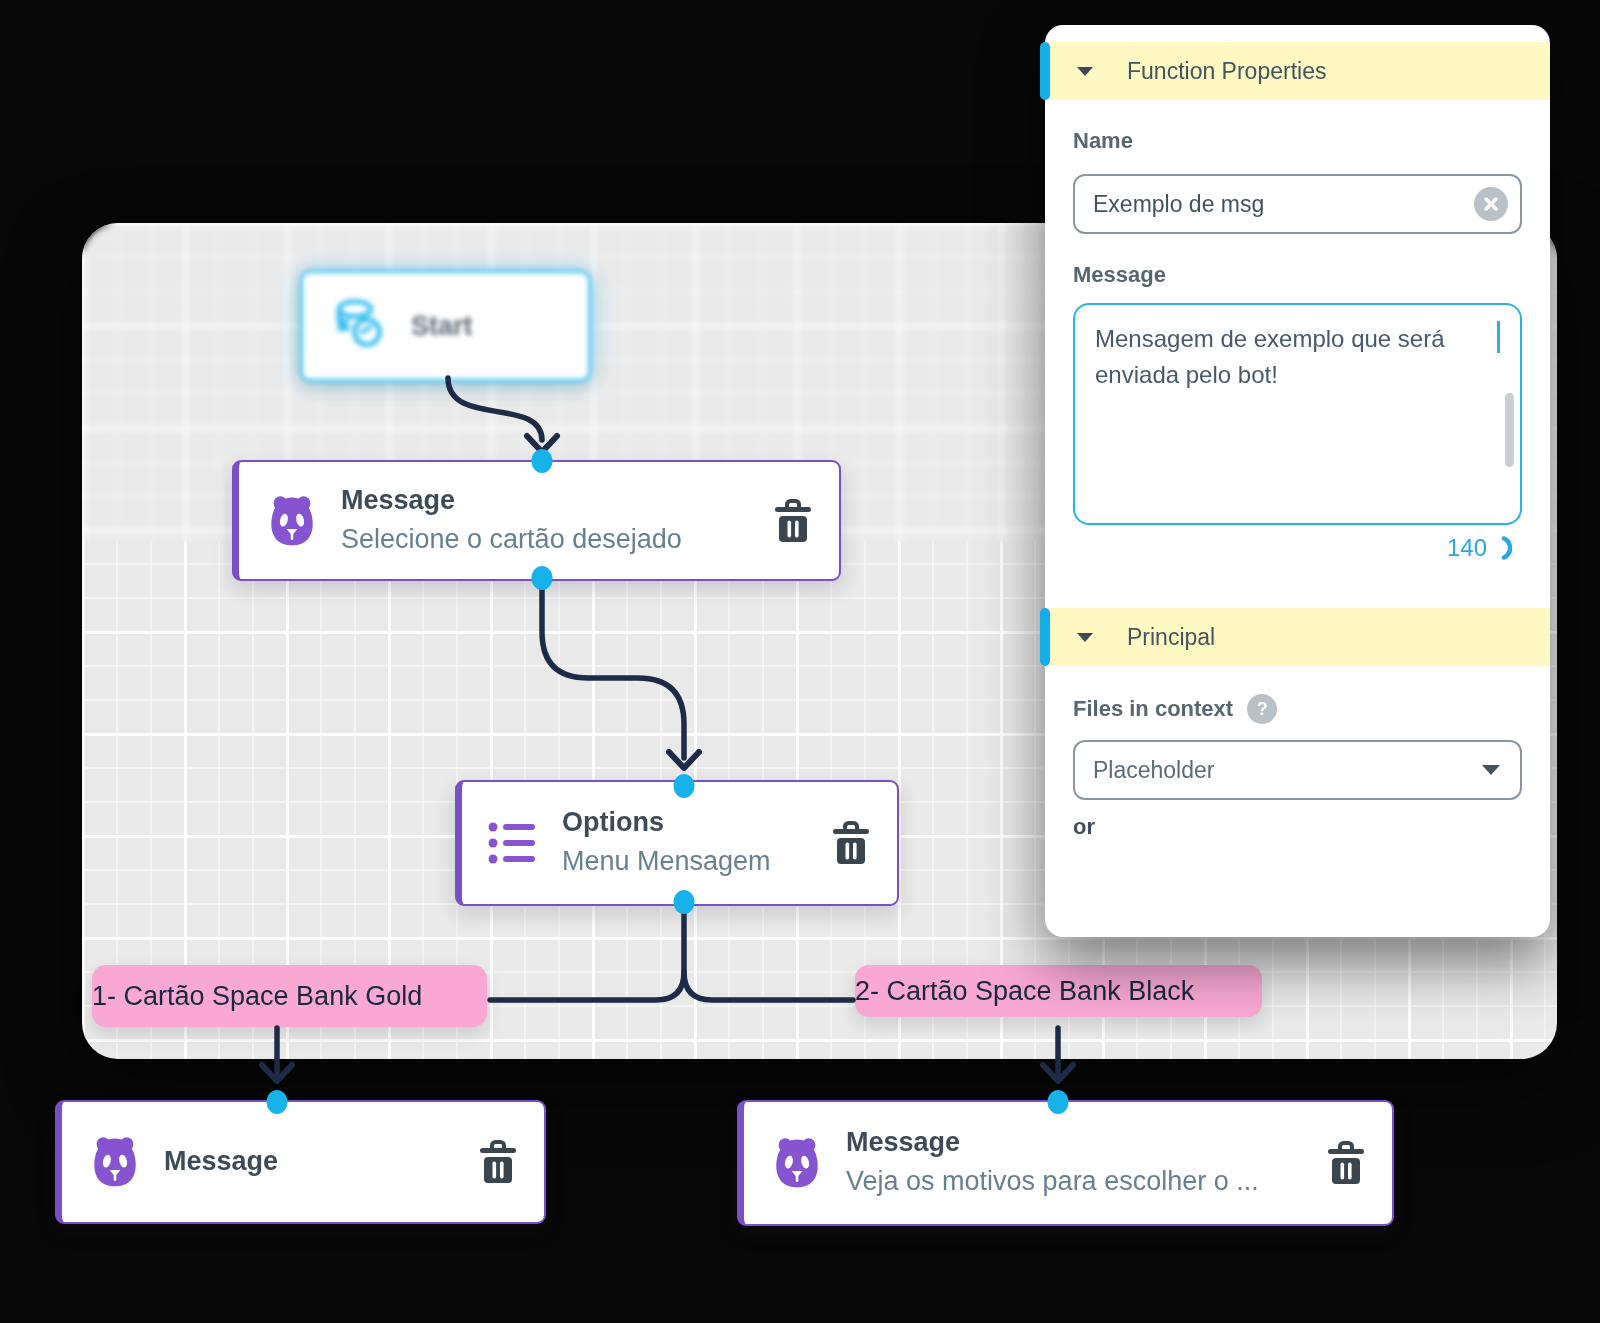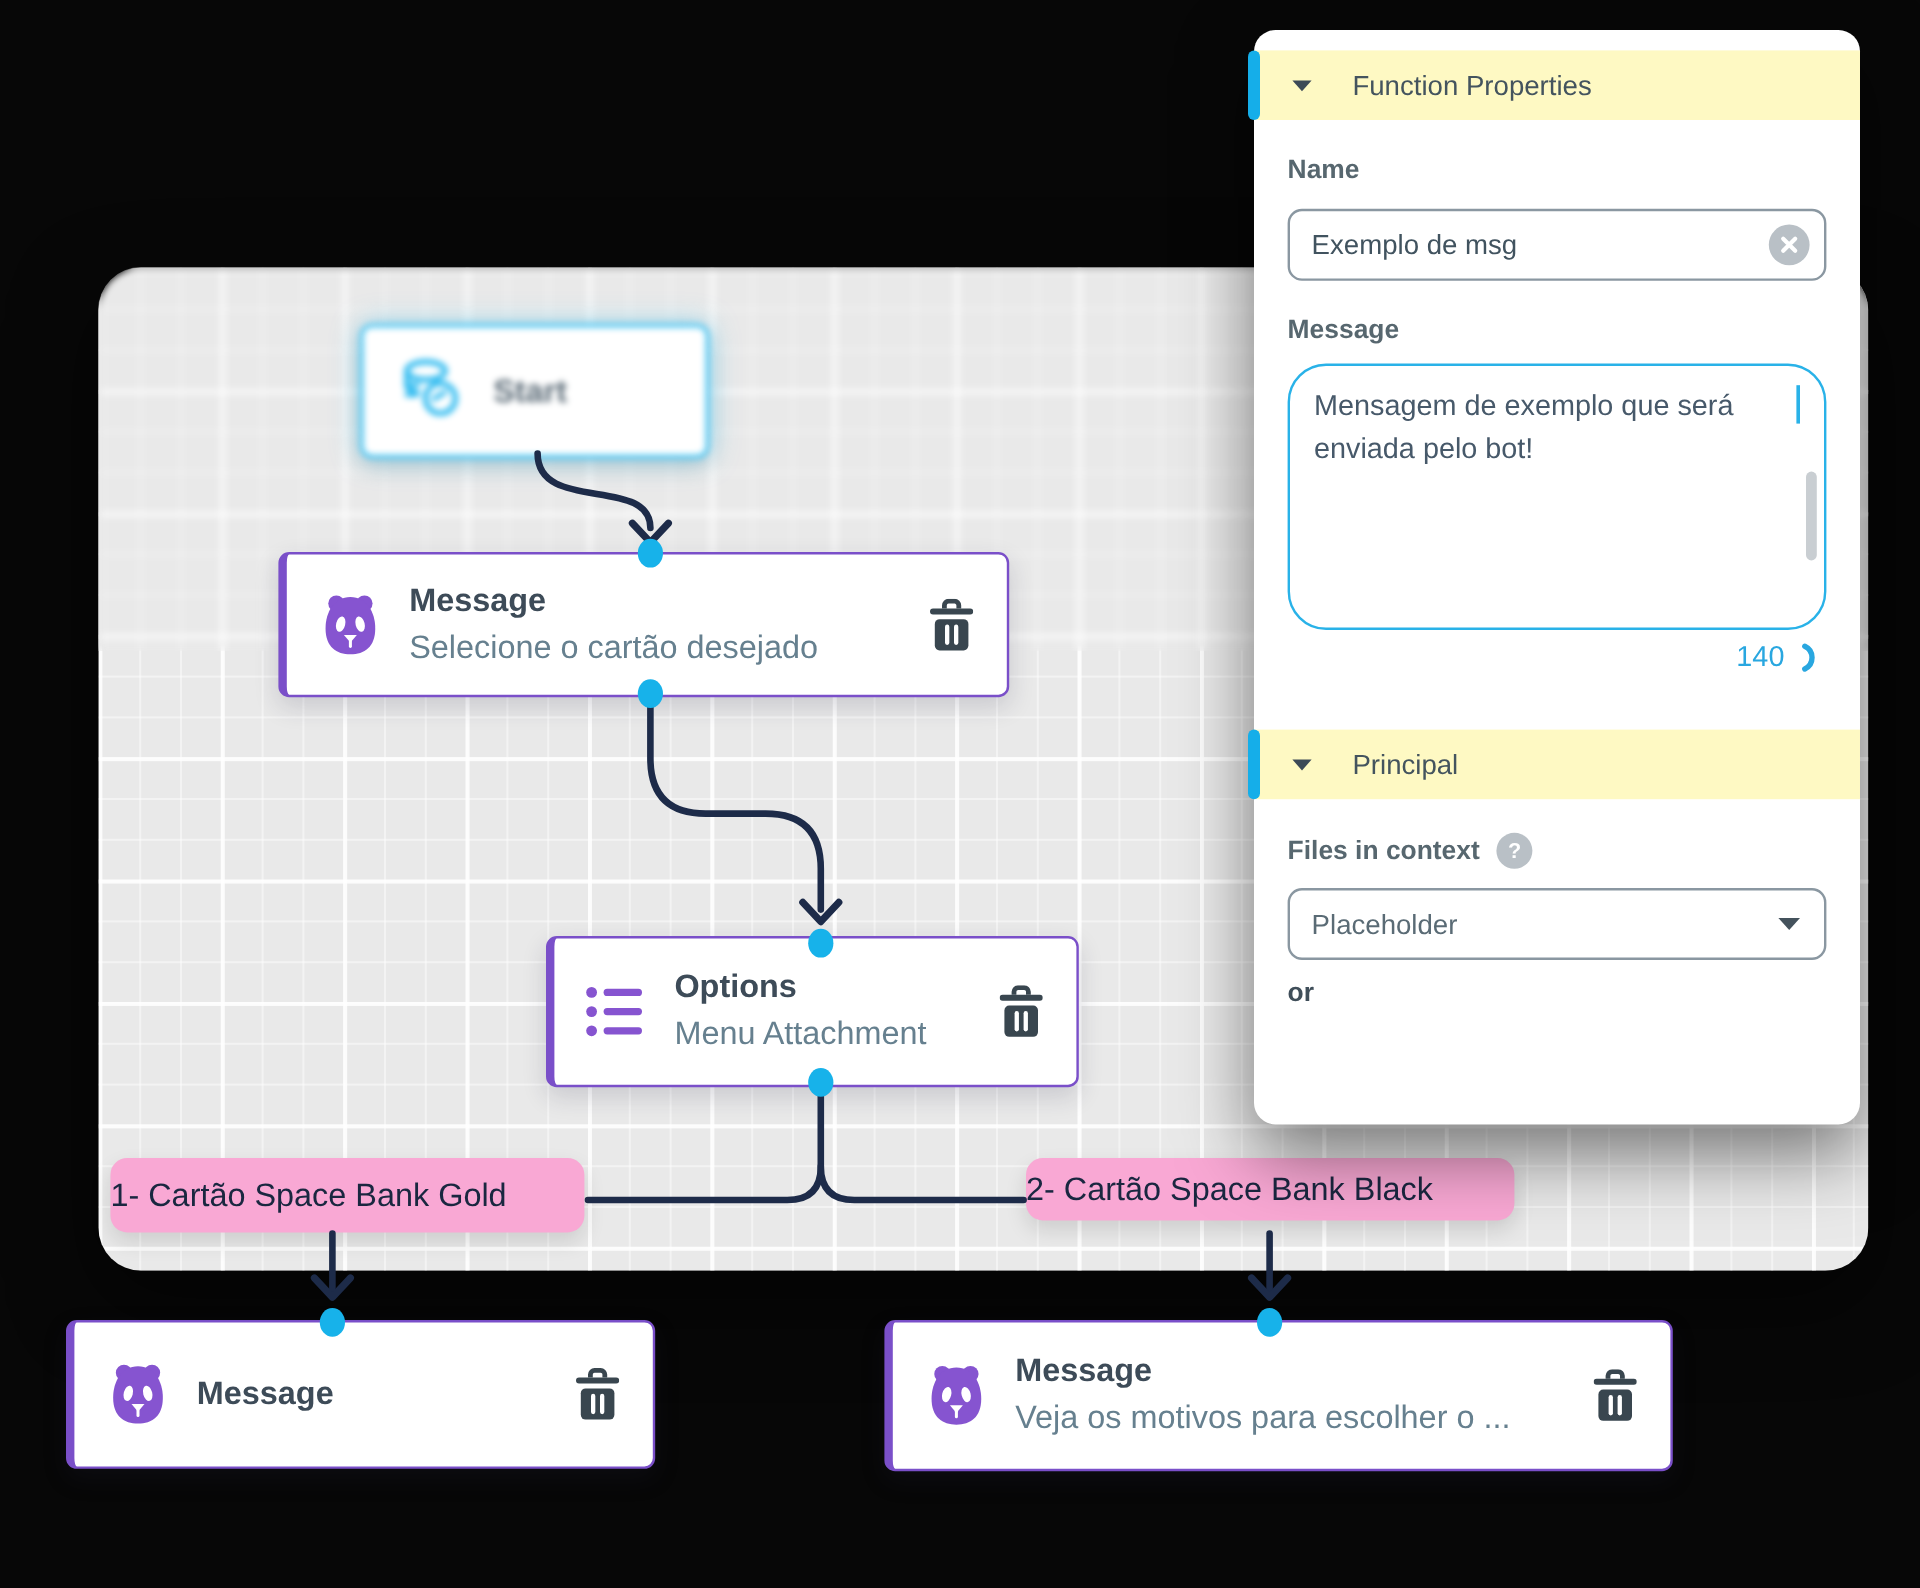--- a/index.html
+++ b/index.html
@@ -86,21 +86,21 @@
     border:none;outline:none;background:transparent;flex:1;
     font-family:"Liberation Sans",sans-serif;font-size:23px;color:#41535f;
     padding:0 54px 0 18px;height:100%;
   }
   .clear-btn{
     position:absolute;right:12px;top:50%;transform:translateY(-50%);
     width:34px;height:34px;border-radius:50%;background:#b9c0c6;border:none;
     display:flex;align-items:center;justify-content:center;cursor:pointer;padding:0;
   }
   .message-box{
-    margin-top:15px;height:222px;border:2px solid #29b2e8;border-radius:32px;
+    margin-top:15px;height:222px;border:2px solid #29b2e8;border-radius:16px;
     position:relative;box-sizing:border-box;padding:16px 26px 16px 20px;
     font-size:24px;color:#47596a;line-height:1.5;overflow:hidden;cursor:text;
   }
   .caret{position:absolute;right:20px;top:16px;width:3px;height:32px;background:#29b2e8;}
   .scroll-thumb{position:absolute;right:6px;top:88px;width:9px;height:74px;background:#c9ced2;border-radius:5px;cursor:pointer;}
   .counter-row{margin-top:8px;height:30px;display:flex;align-items:center;justify-content:flex-end;gap:9px;}
   .counter-num{font-size:24px;color:#29a7e0;}
   .files-row{margin-top:28px;display:flex;align-items:center;gap:14px;}
   .help-btn{width:30px;height:30px;border-radius:50%;background:#b9c0c6;border:none;color:#fff;
     font-size:18px;font-weight:bold;display:flex;align-items:center;justify-content:center;cursor:pointer;padding:0;
@@ -175,21 +175,21 @@
       <circle cx="5" cy="8" r="4.5" fill="#8654d0"></circle>
         <rect x="15" y="5" width="32" height="6" rx="3" fill="#8654d0"></rect>
       <circle cx="5" cy="24" r="4.5" fill="#8654d0"></circle>
         <rect x="15" y="21" width="32" height="6" rx="3" fill="#8654d0"></rect>
       <circle cx="5" cy="40" r="4.5" fill="#8654d0"></circle>
         <rect x="15" y="37" width="32" height="6" rx="3" fill="#8654d0"></rect>
     </svg>
   </span>
   <span class="node-text">
     <div class="node-title">Options</div>
-    <div class="node-sub">Menu Attachment</div>
+    <div class="node-sub">Menu Mensagem</div>
   </span>
   <button class="trash-btn">
     <svg width="36" height="44" viewBox="0 0 36 44">
       <path d="M12,8 v-2.5 a3.5,3.5 0 0 1 3.5,-3.5 h5 a3.5,3.5 0 0 1 3.5,3.5 v2.5" fill="none" stroke="#39464f" stroke-width="4"></path>
       <rect x="0" y="8" width="36" height="5" rx="2.5" fill="#39464f"></rect>
       <rect x="4" y="17" width="28" height="26" rx="4" fill="#39464f"></rect>
       <rect x="12.5" y="21.5" width="3.6" height="17" rx="1.8" fill="#fff"></rect>
       <rect x="20" y="21.5" width="3.6" height="17" rx="1.8" fill="#fff"></rect>
     </svg>
   </button>

